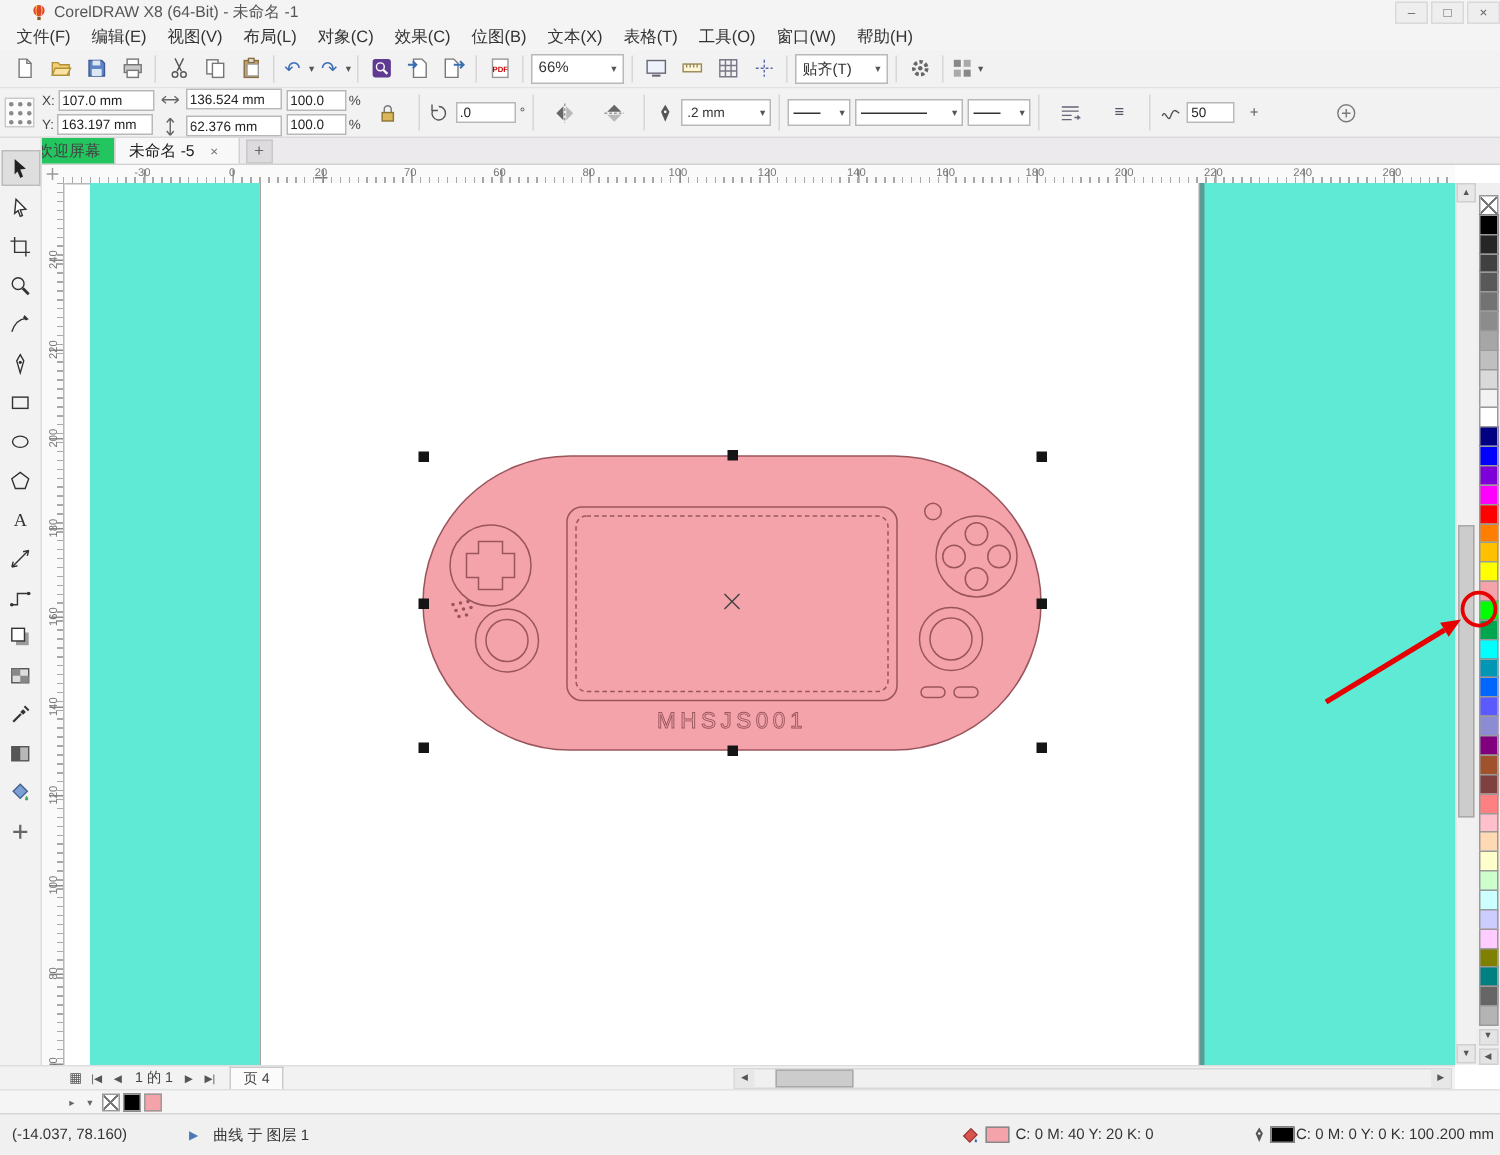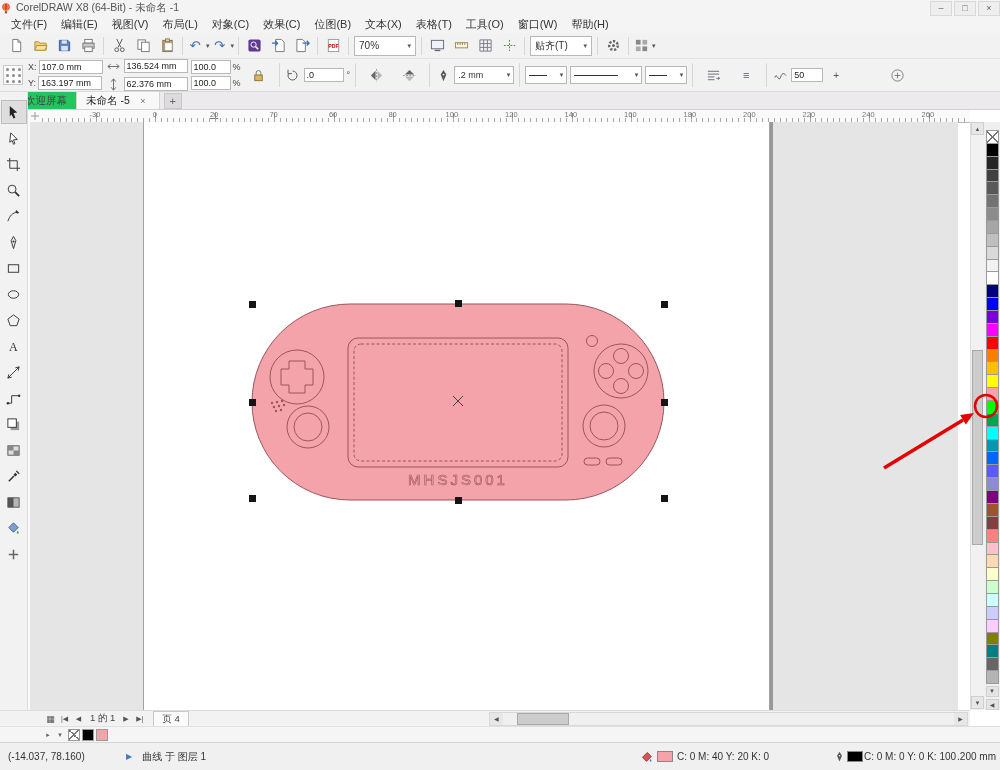--- a/index.html
+++ b/index.html
@@ -6,21 +6,21 @@
   body{width:1000px;height:770px;position:relative;overflow:hidden;
        font-family:"Liberation Sans","DejaVu Sans",sans-serif;background:#fff;color:#333;
        -webkit-user-select:none;user-select:none}
   .abs{position:absolute}
   .ic{display:inline-flex;width:16px;height:16px;align-items:center;justify-content:center;font-size:12px;line-height:1}
   .ic svg{width:15px;height:15px}
   .caret{font-size:7px;color:#555;margin-left:3px}
 
   
   #titlebar{left:0;top:0;width:1000px;height:16px;background:#f5f4f5;display:flex;align-items:center;
-            font-size:10.5px;color:#555;padding-left:0;box-sizing:border-box}
+            font-size:10.5px;color:#555;padding-left:20px;box-sizing:border-box}
   #titlebar .ic{width:12px;height:12px}
   #title-text{margin-left:4px;white-space:nowrap}
   #win-btns{margin-left:auto;display:flex;align-items:center}
   .win-btn{width:20px;height:13px;display:flex;align-items:center;justify-content:center;
            font-size:9px;color:#666;border:1px solid #d9d9d9;background:#efeeee;margin-left:2px}
 
   
   #menubar{left:0;top:16px;width:1000px;height:17px;background:#f5f4f5;display:flex;align-items:center;
            font-size:11px;color:#333;padding-left:4px;box-sizing:border-box}
   .menu-item{padding:1px 7px;cursor:default}
@@ -80,21 +80,21 @@
   .htick{position:absolute;bottom:0;width:1px;height:9px;background:#8a8a8a}
   .hlab{position:absolute;top:0;transform:translateX(-55%);font-size:7.5px;color:#777}
   #vruler{left:28px;top:122px;width:14px;height:588px;background:#fafafa;border-right:1px solid #b7b7b7;overflow:hidden}
   #vruler::after{content:"";position:absolute;top:0;bottom:0;right:0;width:4px;
      background:repeating-linear-gradient(180deg,#a8a8a8 0,#a8a8a8 1px,transparent 1px,transparent 5.95px)}
   .vtick{position:absolute;right:0;height:1px;width:9px;background:#8a8a8a}
   .vlab{position:absolute;left:0;width:14px;height:14px;display:flex;align-items:center;justify-content:center;
         transform:rotate(-90deg);font-size:7.5px;color:#777}
 
   
-  #canvas{left:30px;top:122px;width:928px;height:588px;background:#e5e5e5;overflow:hidden}
+  #canvas{left:60px;top:122px;width:928px;height:588px;background:#5eead4;overflow:hidden}
   #page{position:absolute;left:113px;top:-223px;width:625px;height:883px;background:#fff;
         border:1px solid #a3a3a3;box-shadow:3px 3px 0 rgba(90,90,90,.55)}
   #device-wrap{position:absolute;left:220px;top:178px;width:416px;height:204px}
   .ln{fill:none;stroke:#9a555c;stroke-width:1}
   .dash{stroke-dasharray:3 2.2}
   .dev-label{fill:none;stroke:#9a555c;stroke-width:.6px;font-size:15px;letter-spacing:3px;
              text-anchor:middle;font-family:"Liberation Sans",sans-serif}
   .handle{position:absolute;width:7px;height:7px;background:#151515;z-index:5}
 
   
@@ -272,21 +272,21 @@
     <div class="tb-btn">
       <span class="ic">
         <svg viewBox="0 0 16 16">
           <rect x="2.5" y="1.5" width="11" height="13" fill="#fff" stroke="#999"></rect>
           <text x="8" y="11" font-size="5.5" text-anchor="middle" fill="#c00" font-weight="bold" font-family="Liberation Sans,sans-serif">PDF</text>
         </svg>
       </span>
     </div>
     <div class="tb-sep"></div>
     <div class="tb-combo">
-      <span>70%</span>
+      <span>66%</span>
       <span class="caret">▾</span>
     </div>
     <div class="tb-sep"></div>
     <div class="tb-btn">
       <span class="ic">
         <svg viewBox="0 0 16 16">
           <rect x="1.5" y="2.5" width="13" height="9" fill="#eef2fa" stroke="#667"></rect>
           <rect x="5" y="12.5" width="6" height="1.5" fill="#667"></rect>
         </svg>
       </span>

